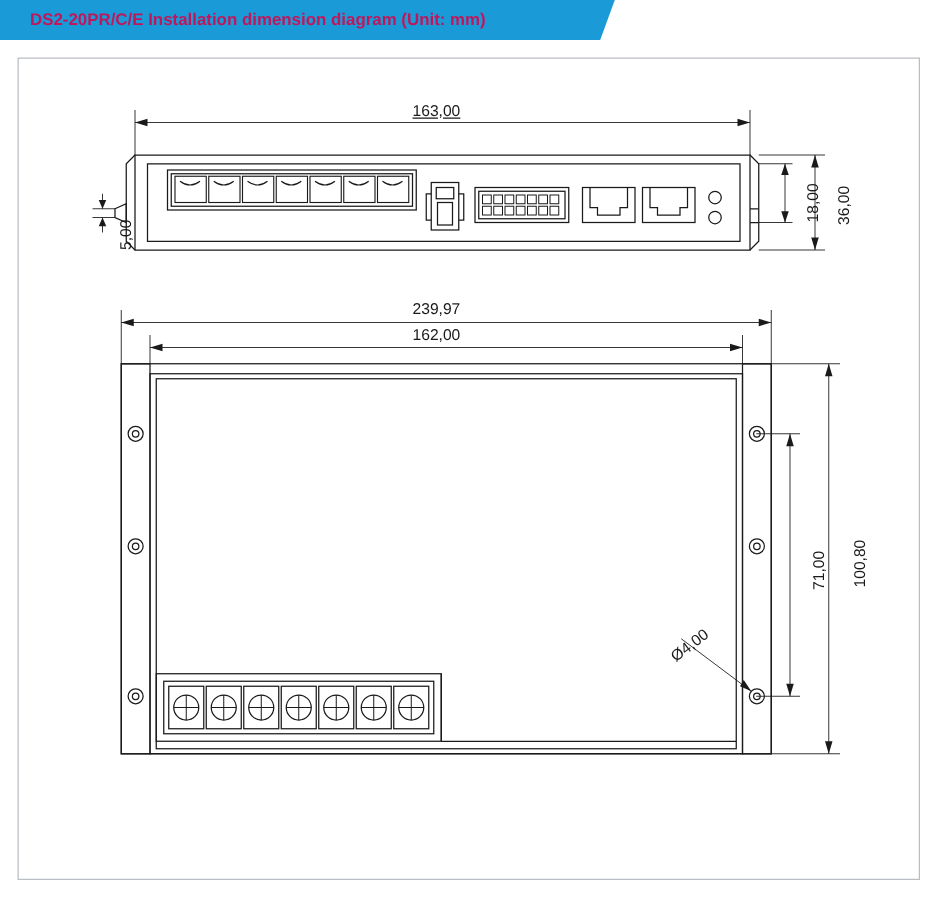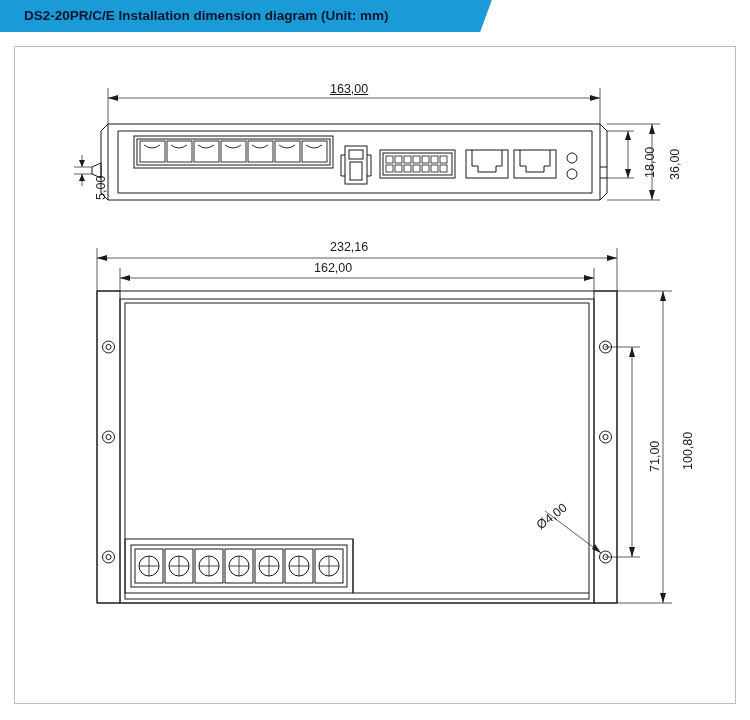--- a/index.html
+++ b/index.html
@@ -36,21 +36,21 @@
     height: 32px;
     background: #1a9ad7;
     transform: skewX(-20deg);
   }
   .header-title {
     position: absolute;
     left: 24px;
     top: 0;
     height: 32px;
     line-height: 32px;
-    color: #0f172a;
+    color: #be185d;
     font-size: 13.5px;
     font-weight: bold;
     white-space: nowrap;
     z-index: 3;
   }
   
   .diagram-frame {
     position: absolute;
     left: 14px;
     top: 46px;
@@ -277,23 +277,23 @@
   </svg>
 
   <div class="dim-label" style="left:330px; top:82px;text-decoration:underline;">163,00</div>
 
   <div class="dim-label rot90" style="left:668px; top:180px;">36,00</div>
 
   <div class="dim-label rot90" style="left:643px; top:178px;">18,00</div>
 
   <div class="dim-label rot90" style="left:94px; top:200px;">5,00</div>
 
-  <div class="dim-label" style="left:330px; top:240px;">232,16</div>
-
-  <div class="dim-label" style="left:314px; top:261px;">162,00</div>
+  <div class="dim-label" style="left:330px; top:240px;">239,97</div>
+
+  <div class="dim-label" style="left:330px; top:261px;">162,00</div>
 
   <div class="dim-label rot90" style="left:681px; top:470px;">100,80</div>
 
   <div class="dim-label rot90" style="left:648px; top:472px;">71,00</div>
 
   <div class="dim-label rot-diag" style="left:534px; top:521px;">Ø4,00</div>
 
 </div>
 
 </body></html>

